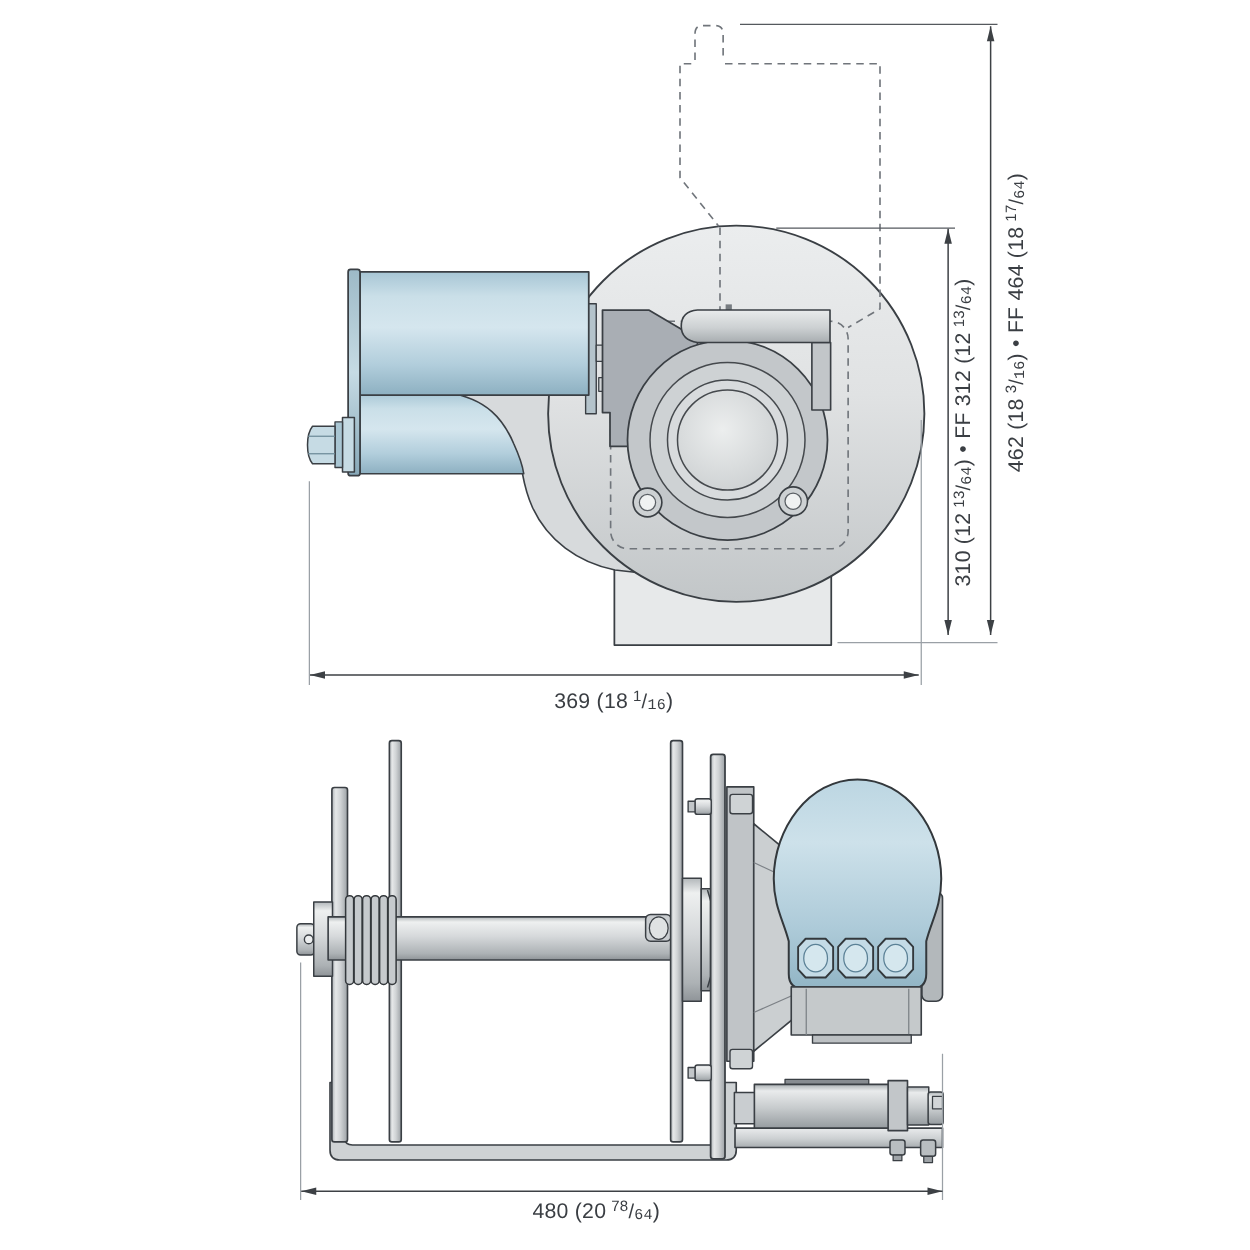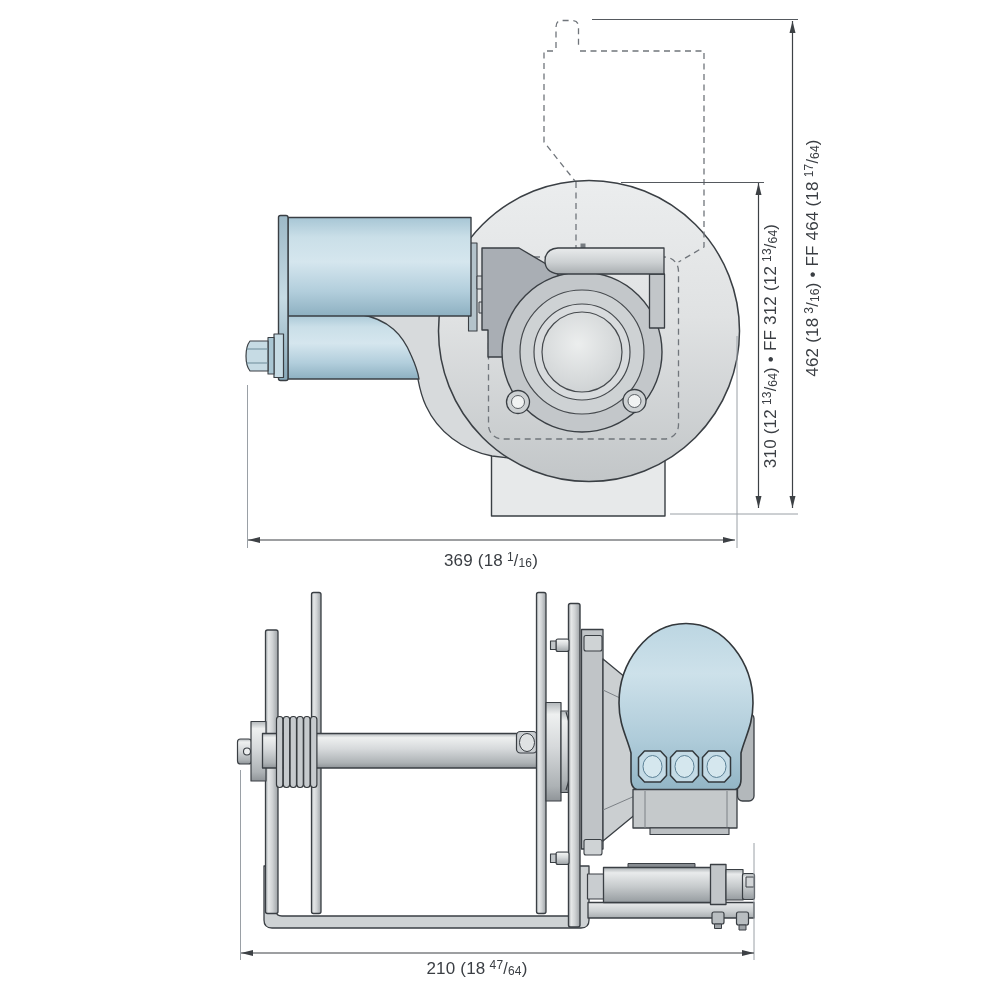--- a/index.html
+++ b/index.html
@@ -4,21 +4,21 @@
 <style>
   html,body{margin:0;padding:0;background:#ffffff;}
   .canvas{position:relative;width:1000px;height:1000px;background:#ffffff;overflow:hidden;
           font-family:"Liberation Sans", sans-serif;}
   svg{position:absolute;left:0;top:0;}
   .lbl{position:absolute;font-size:17px;color:#3a3e43;white-space:nowrap;letter-spacing:.2px;}
   .ctr{transform:translate(-50%,-50%);}
   .rot{transform:translate(-50%,-50%) rotate(-90deg);}
   .fn{font-size:12px;position:relative;top:-5px;margin-left:4px;}
   .fs{font-size:16px;}
-  .fd{font-size:12px;position:relative;top:1px;}
+  .fd{font-size:12px;position:relative;top:1px;font-family:Liberation Mono, monospace;}
 </style>
 </head>
 <body>
 
 <div class="canvas">
 
 <svg width="1000" height="1000" viewBox="0 0 1000 1000">
   <defs>
     <linearGradient id="gMotorV" x1="0" y1="0" x2="0" y2="1">
       <stop offset="0" stop-color="#a7c6d5"></stop>
@@ -249,21 +249,21 @@
       <polygon points="754,953 742,950 742,956" fill="#3d4145"></polygon>
     </g>
   </g>
 </svg>
 
   <div class="lbl ctr" style="left:491px;top:561px;">
     <span>369 (18</span><span class="fn">1</span><span class="fs">/</span><span class="fd">16</span><span>)</span>
   </div>
 
   <div class="lbl ctr" style="left:477px;top:969px;">
-    <span>210 (18</span><span class="fn">47</span><span class="fs">/</span><span class="fd">64</span><span>)</span>
+    <span>480 (20</span><span class="fn">78</span><span class="fs">/</span><span class="fd">64</span><span>)</span>
   </div>
 
   <div class="lbl rot" style="left:771px;top:346px;">
     <span>310 (12</span><span class="fn">13</span><span class="fs">/</span><span class="fd">64</span><span>) • FF 312 (12</span><span class="fn">13</span><span class="fs">/</span><span class="fd">64</span><span>)</span>
   </div>
 
   <div class="lbl rot" style="left:813px;top:258px;">
     <span>462 (18</span><span class="fn">3</span><span class="fs">/</span><span class="fd">16</span><span>) • FF 464 (18</span><span class="fn">17</span><span class="fs">/</span><span class="fd">64</span><span>)</span>
   </div>
 

